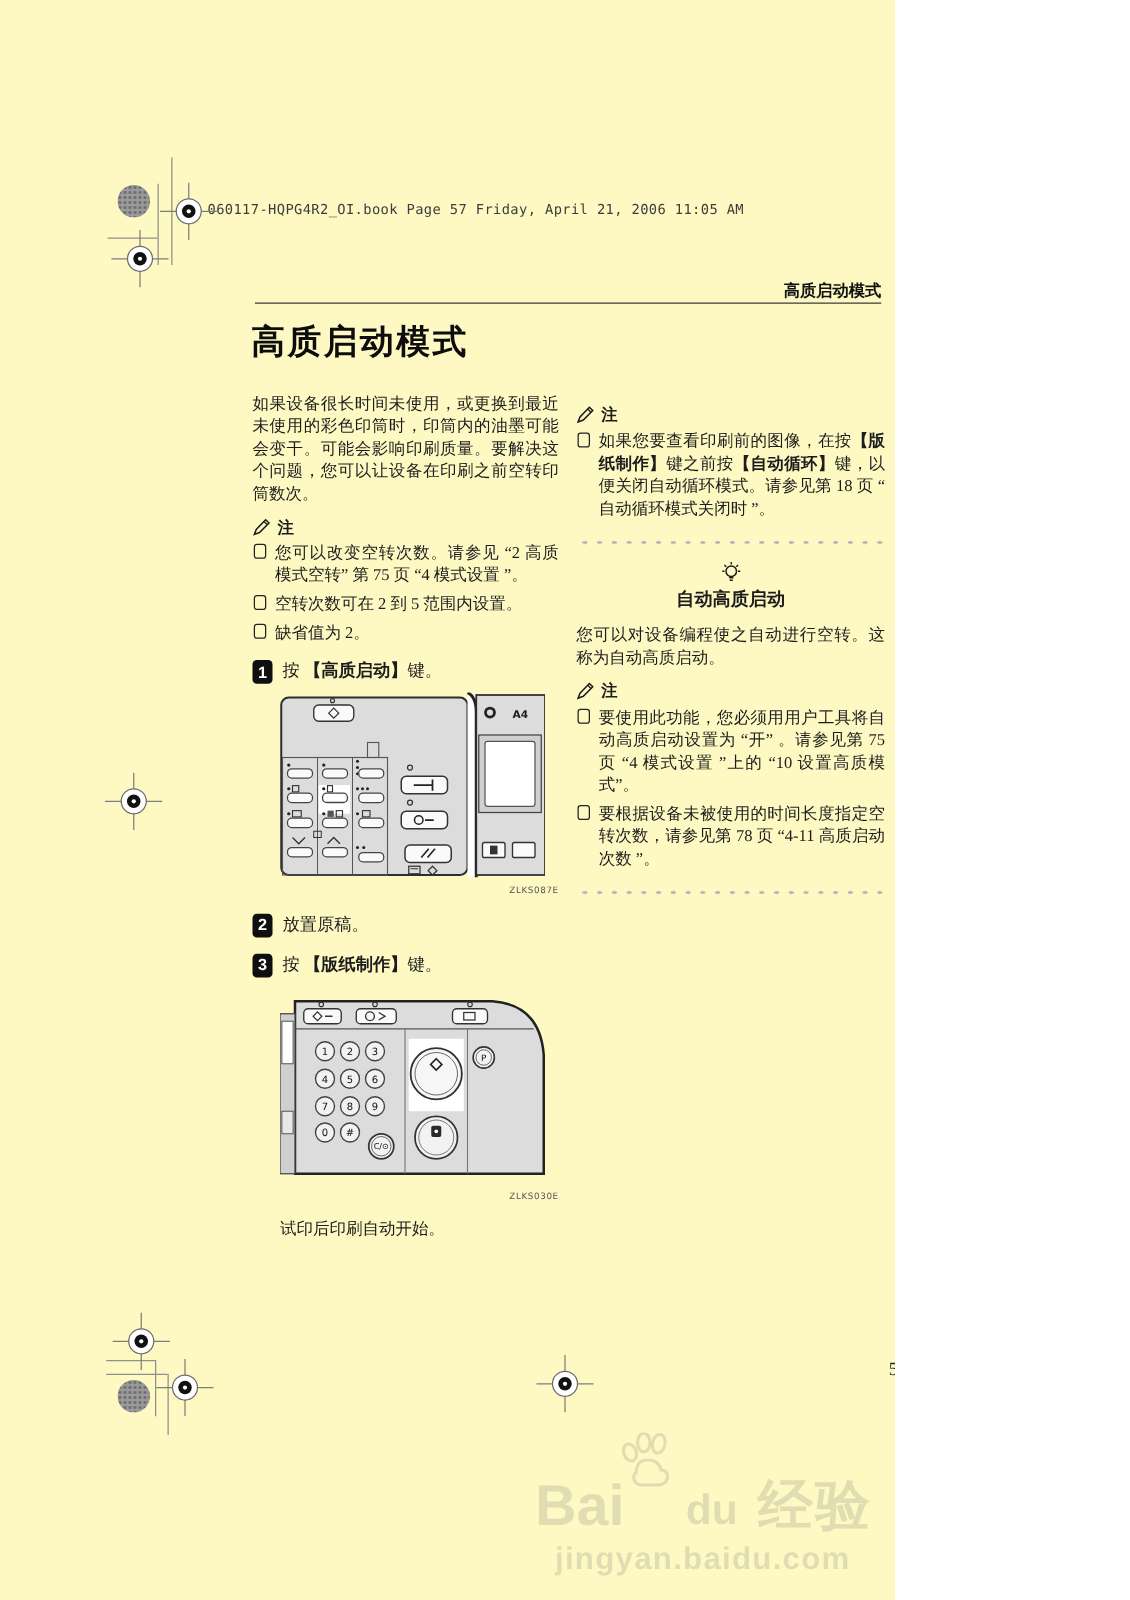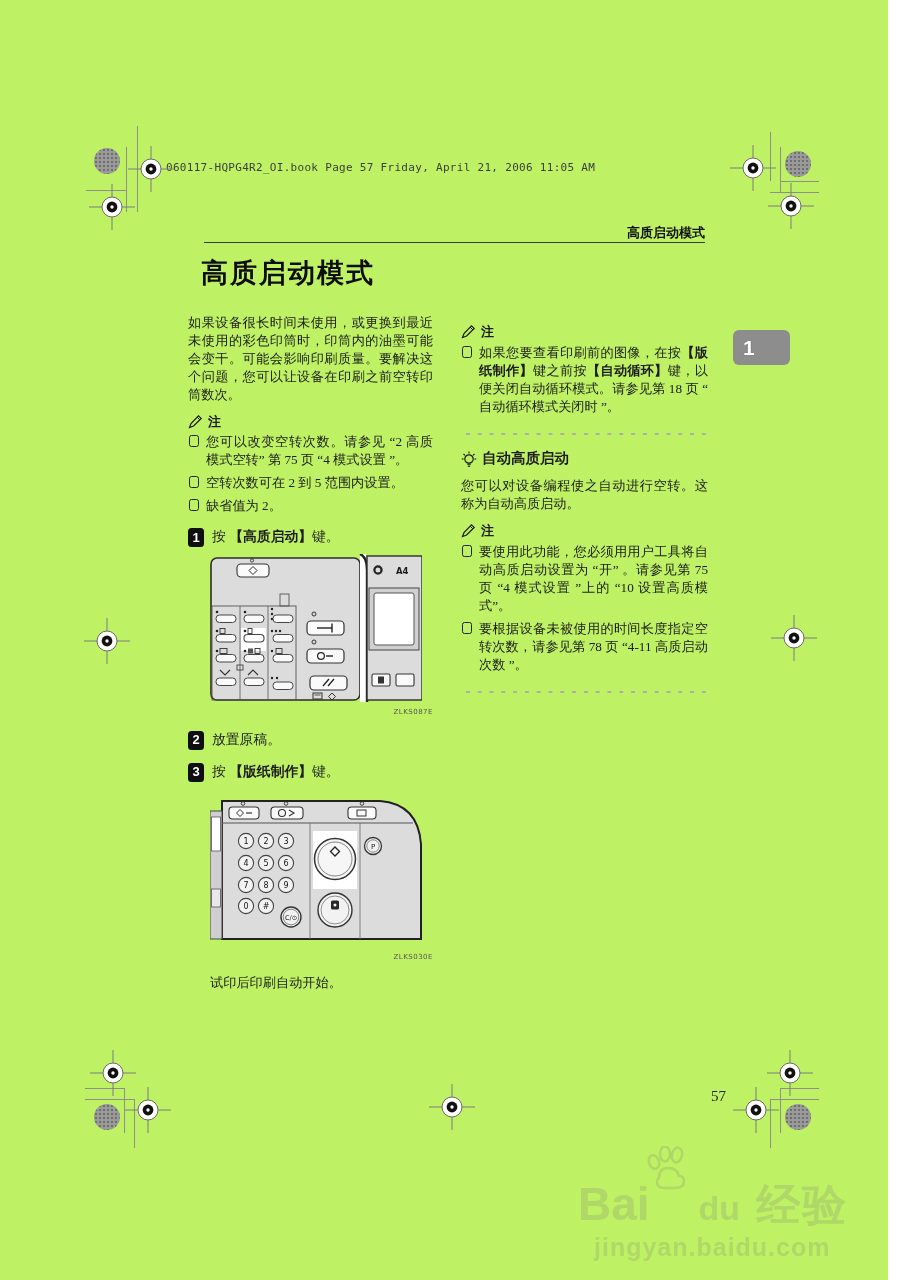--- a/index.html
+++ b/index.html
@@ -1,63 +1,63 @@
 <!DOCTYPE html>
 <html><head>
 <meta charset="utf-8">
 <style>
   * { margin:0; padding:0; box-sizing:border-box; }
   html,body { width:904px; height:1280px; background:#ffffff; font-family:"Liberation Serif", serif; color:#1c1c1c; }
-  .page { position:relative; width:888px; height:1280px; background:#bef264; overflow:hidden; }
+  .page { position:relative; width:716px; height:1280px; background:#fef9c3; overflow:hidden; }
 
   
   .print-header { position:absolute; top:161px; left:166px; font-family:"DejaVu Sans Mono", monospace; font-size:11px; color:#3d3d3d; letter-spacing:0.3px; white-space:nowrap; }
   .reg { position:absolute; width:46px; height:46px; }
   .halftone { position:absolute; width:26px; height:26px; border-radius:50%; background-color:#9a9a9a;
               background-image:radial-gradient(#6e6e6e 1px, rgba(0,0,0,0) 1.4px); background-size:4px 4px; }
   .cropline { position:absolute; background:#8f8f8f; }
   .v { width:1px; } .h { height:1px; }
 
   
   .running-head { position:absolute; top:224px; left:405px; width:300px; text-align:right; font-family:"Liberation Sans", sans-serif; font-weight:bold; font-size:13px; color:#111; }
   .head-rule { position:absolute; top:242px; left:204px; width:501px; height:1px; background:#3a3a3a; }
   .page-title { position:absolute; top:255px; left:201px; font-family:"Liberation Sans", sans-serif; font-weight:bold; font-size:27px; letter-spacing:2px; color:#0d0d0d; }
 
   
   .col { position:absolute; top:314px; font-size:13.2px; line-height:1.36; }
-  .col-left  { left:188px; width:245px; }
+  .col-left  { left:202px; width:245px; }
   .col-right { left:461px; width:247px; }
   .para { text-align:justify; }
 
   .note-head { display:flex; align-items:center; gap:5px; margin:9px 0 3px 0; font-family:"Liberation Sans", sans-serif; font-weight:bold; font-size:13px; }
   .bullet { display:flex; margin:3px 0 5px 0; }
   .bullet .box { flex:0 0 10px; width:10px; height:12px; border:1.6px solid #222; border-radius:2.5px; margin:2px 7px 0 1px; }
   .bullet .txt { flex:1; text-align:justify; }
 
   .step { display:flex; align-items:flex-start; margin:13px 0 7px 0; font-size:13.8px; }
   .stepnum { flex:0 0 16px; width:16px; height:19px; background:#0f0f0f; border-radius:3.5px; color:#fff; font-family:"Liberation Sans", sans-serif; font-weight:bold; font-size:13px; display:flex; align-items:center; justify-content:center; margin-right:8px; margin-top:0px; }
   .keyname { font-family:"Liberation Sans", sans-serif; font-weight:bold; }
 
   .figure { margin:4px 0 12px 22px; }
   .figcap { text-align:right; font-family:"DejaVu Sans", sans-serif; font-size:7px; color:#555; letter-spacing:0.5px; margin-top:1px; }
   .closing { margin:12px 0 0 22px; }
 
   .dotted-sep { height:6px; width:247px; margin:15px 0 13px 0;
     background-image:radial-gradient(#adadad 2.1px, rgba(0,0,0,0) 2.4px); background-size:11.8px 6px; background-position:1px 1px; background-repeat:repeat-x; }
-  .tip-head { display:flex; align-items:center; gap:5px; font-family:"Liberation Sans", sans-serif; font-weight:bold; font-size:14.5px; margin:2px 0 8px 0; }
+  .tip-head { display:flex; align-items:center; gap:5px; font-family:"Liberation Sans", sans-serif; font-weight:bold; font-size:14.5px; margin:2px 0 8px 0;flex-direction:column; }
   .tip-body { text-align:justify; margin-bottom:4px; }
 
   .chapter-tab { position:absolute; left:733px; top:330px; width:57px; height:35px; background:#8d8d8d; border-radius:6px; color:#fff; font-family:"Liberation Sans", sans-serif; font-weight:bold; font-size:21px; line-height:35px; padding-left:10px; text-shadow:0 0 1px #555; }
   .page-number { position:absolute; left:711px; top:1088px; font-size:15px; color:#222; }
 
   
   svg text { font-family:"DejaVu Sans", sans-serif; }
 
   
-  .watermark { position:absolute; right:22px; bottom:18px; width:300px; color:rgba(125,125,125,0.22); font-family:"Liberation Sans", sans-serif; font-weight:bold; }
+  .watermark { position:absolute; right:0; bottom:18px; width:300px; color:rgba(125,125,125,0.22); font-family:"Liberation Sans", sans-serif; font-weight:bold; }
   .wm-line1 { display:flex; align-items:flex-end; justify-content:flex-start; padding-left:12px; }
   .wm-bai { font-size:46px; line-height:1; }
   .wm-du-wrap { position:relative; margin-left:2px; }
   .wm-du { font-size:34px; line-height:1.1;margin-left:47px; }
   .wm-paw { position:absolute; left:-8px; top:-44px; }
   .wm-cn { font-size:44px; line-height:1; margin-left:16px; letter-spacing:2px; }
   .wm-line2 { font-size:25px; letter-spacing:1px; margin-top:6px; padding-left:28px; }
 </style>
 </head>
 <body>

